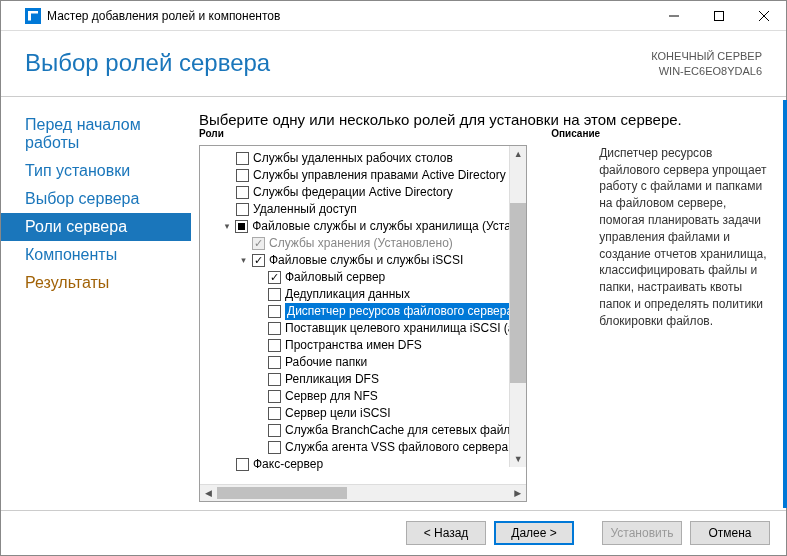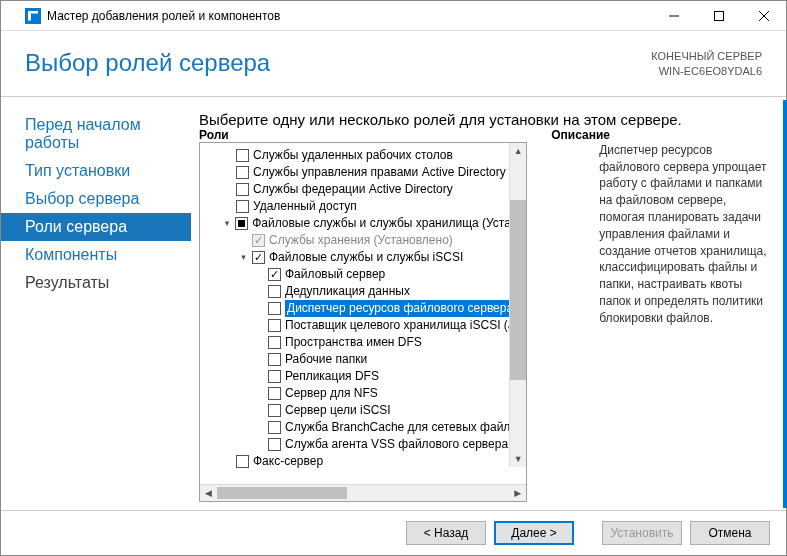--- a/index.html
+++ b/index.html
@@ -11,27 +11,27 @@
   .titlebar-text { font-size: 12px; color: #000; }
   .win-controls { margin-left: auto; display: flex; }
   .win-btn { width: 45px; height: 28px; display: flex; align-items: center; justify-content: center; font-size: 12px; color: #000; }
   .win-btn svg { width: 10px; height: 10px; }
   .header { padding: 18px 24px 16px 24px; display: flex; align-items: flex-start; border-bottom: 1px solid #ccc; }
   .header h1 { font-size: 24px; font-weight: 400; color: #1a76bb; }
   .header-right { margin-left: auto; text-align: right; font-size: 11px; color: #555; line-height: 1.4; }
   .body { flex: 1; display: flex; overflow: hidden; }
   .sidebar { width: 190px; padding-top: 14px; }
   .sidebar-item { font-size: 16px; color: #1a76bb; padding: 5px 10px 5px 24px; cursor: pointer; }
-  .sidebar-item.disabled { color: #404040; cursor: default; }
+  .sidebar-item.disabled { color: #a16207; cursor: default; }
   .sidebar-item.active { background: #1a76bb; color: #fff; }
   .content { flex: 1; padding: 14px 16px 8px 8px; display: flex; flex-direction: column; overflow: hidden; }
   .instr { font-size: 15px; color: #000; }
   .cols { flex: 1; display: flex; gap: 24px; overflow: hidden; }
   .roles-col { flex: 1.2; display: flex; flex-direction: column; overflow: hidden; }
-  .col-title { font-size: 12px; font-weight: 600; margin-bottom: 0; }
+  .col-title { font-size: 10px; font-weight: 600; margin-bottom: 6px; }
   .tree-wrap { border: 1px solid #9e9e9e; flex: 1; display: flex; flex-direction: column; overflow: hidden; }
   .tree-scroll { flex: 1; overflow: hidden; position: relative; }
   .tree { padding: 4px 2px; font-size: 12px; line-height: 17px; user-select: none; }
   .node { display: flex; align-items: center; white-space: nowrap; padding-left: 4px; }
   .expand { width: 11px; height: 11px; margin-right: 3px; display: inline-flex; align-items: center; justify-content: center; font-size: 9px; color: #555; }
   .cb { width: 13px; height: 13px; border: 1px solid #555; margin-right: 4px; display: inline-flex; align-items: center; justify-content: center; background: #fff; flex-shrink: 0;}
   .cb.checked::after { content: "✓"; font-size: 11px; line-height: 1; color: #000; }
   .cb.indet::after { content: ""; width: 7px; height: 7px; background: #000; display: block; }
   .cb.disabled { background: #eee; border-color: #aaa; }
   .cb.disabled.checked::after { color: #888; }

